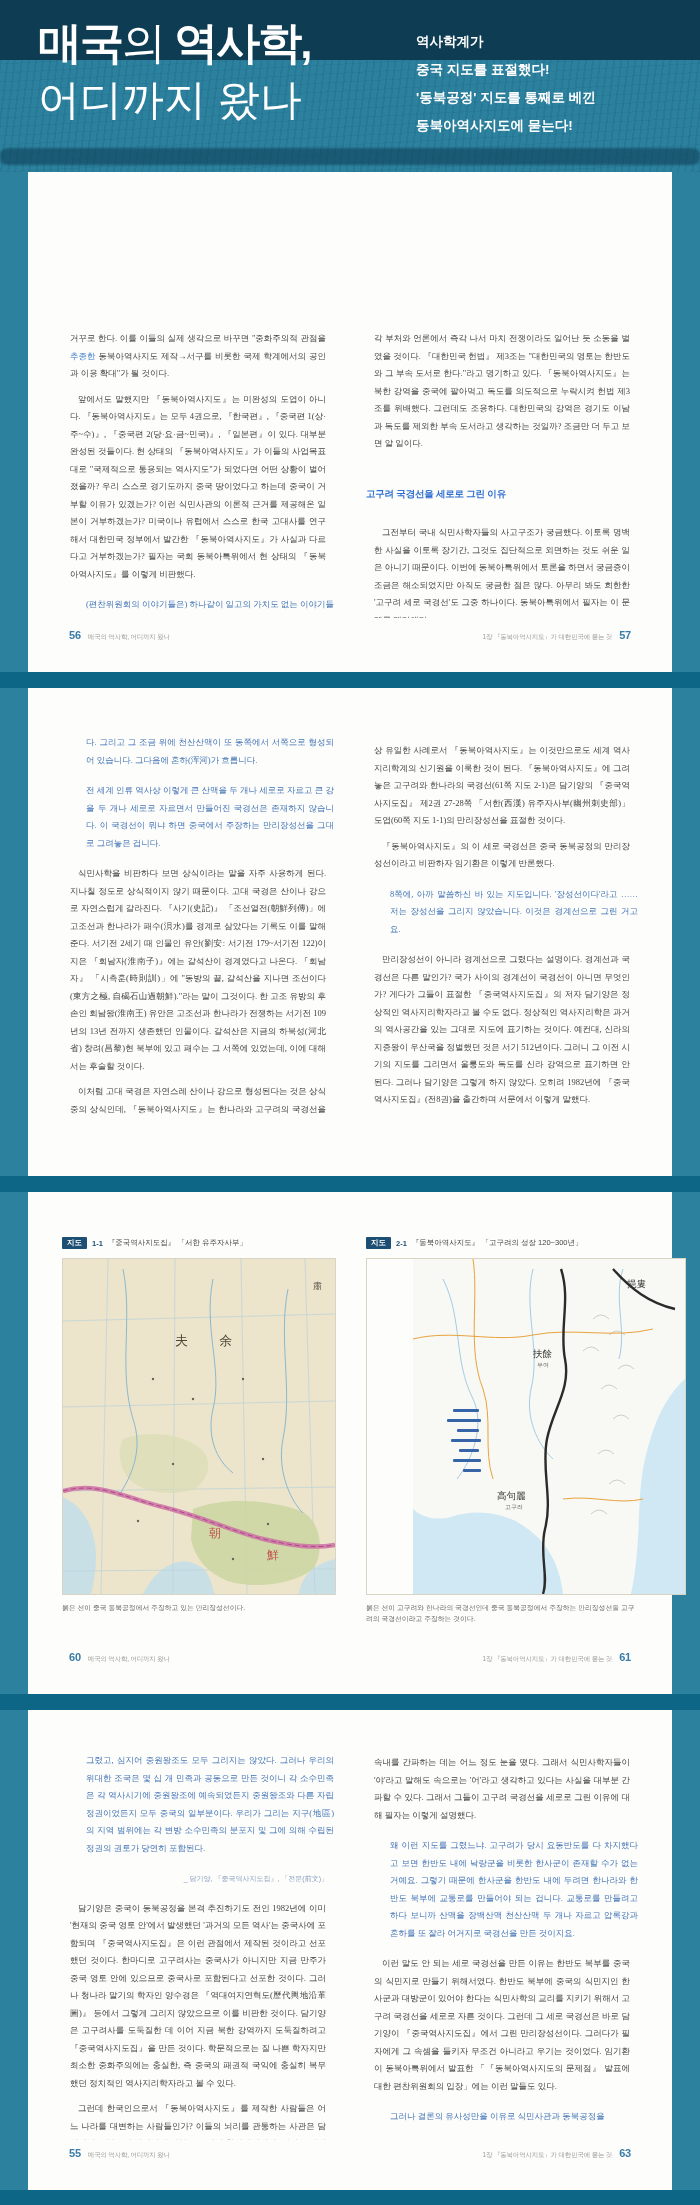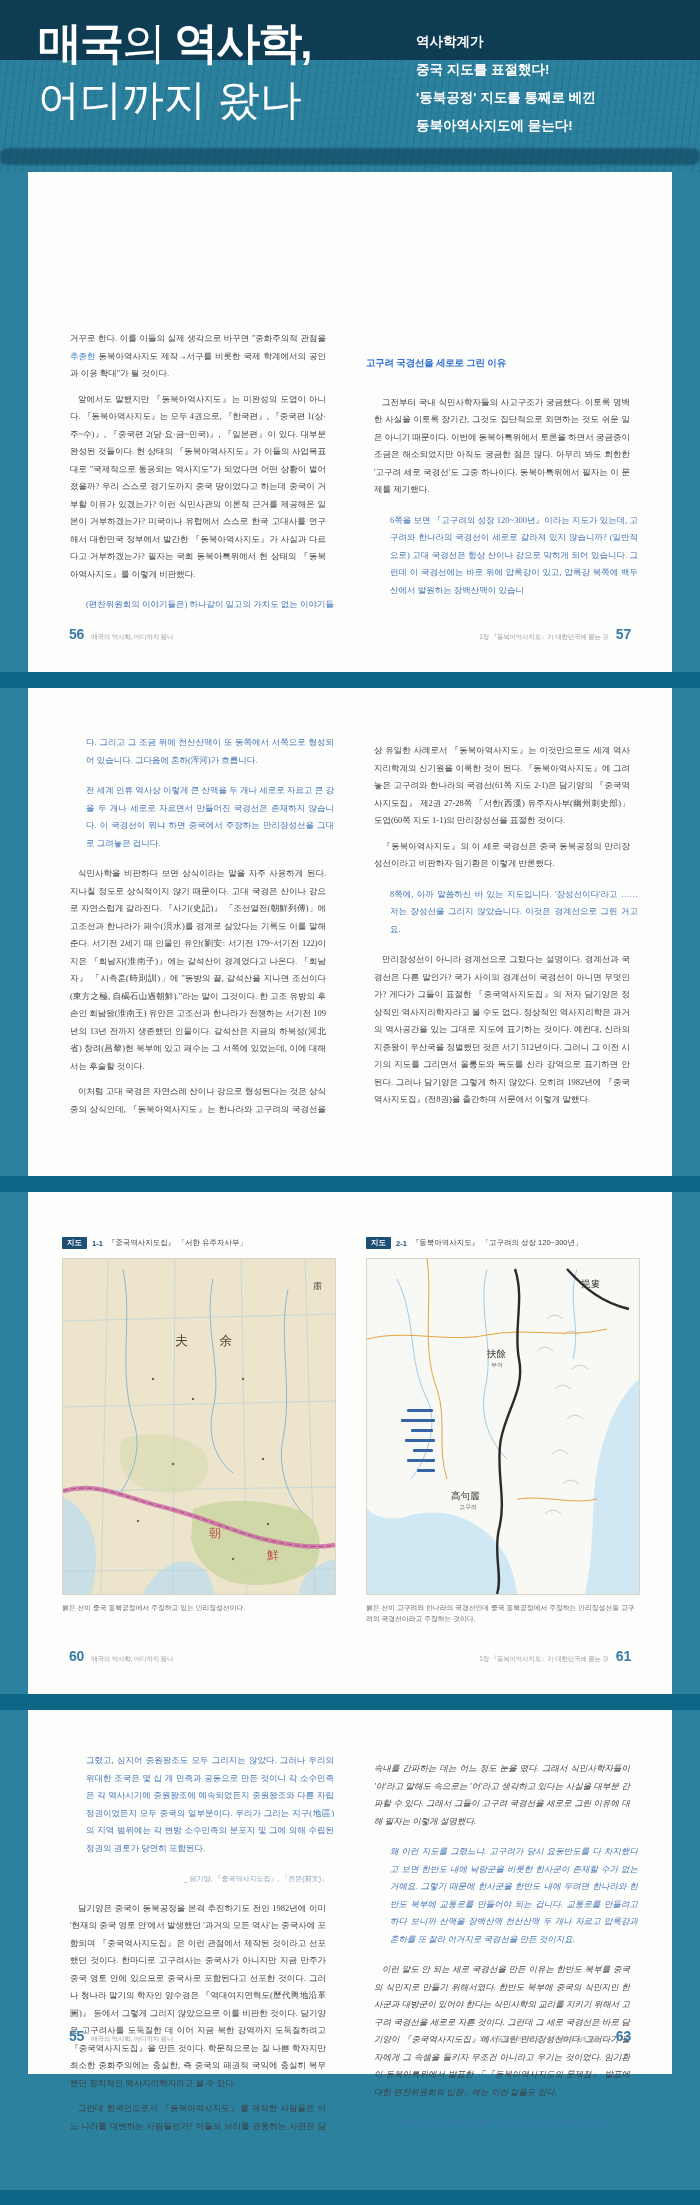--- a/index.html
+++ b/index.html
@@ -32,21 +32,21 @@
   p.quote + p.quote{margin-top:2px;}
   p.attrib{color:#8ba0bd;font-size:7px;text-align:right;margin:2px 6px 12px 0;
            font-family:"Liberation Sans","DejaVu Sans",sans-serif;}
   h3.bluehead{color:#2f6fd0;font-family:"Liberation Sans","DejaVu Sans",sans-serif;
            font-size:9.5px;font-weight:700;margin:32px 0 22px 0;letter-spacing:-.2px;}
   .hl{color:#3a7bc8;}
   
   .pfoot{position:absolute;bottom:30px;font-family:"Liberation Sans","DejaVu Sans",sans-serif;
          font-size:6.5px;color:#9a9a9a;letter-spacing:-.2px;}
   .pfoot.fl{left:34px;} .pfoot.fr{right:34px;text-align:right;}
-  .pnum{color:#3a7ca8;font-size:14px;font-weight:700;margin:4px 7px;}
+  .pnum{color:#3a7ca8;font-size:11px;font-weight:700;margin:4px 7px;}
   
   .mapcap{position:absolute;top:44px;height:14px;font-size:7.5px;color:#444;
           font-family:"Liberation Sans","DejaVu Sans",sans-serif;display:flex;align-items:center;gap:5px;}
   .mapcap .chip{background:#1d4e73;color:#fff;font-weight:700;padding:1px 5px;border-radius:1px;}
   .mapcap .capnum{color:#1d4e73;font-weight:700;}
   .mapbox{position:absolute;top:66px;width:272px;height:335px;border:1px solid #d8d4c6;}
   .mapnote{position:absolute;top:410px;width:272px;font-size:6.8px;line-height:11px;color:#666;
           font-family:"Liberation Sans","DejaVu Sans",sans-serif;text-align:left;}
 </style>
 </head>
@@ -71,20 +71,21 @@
   </div>
 
   <section class="spread" style="top:172px;height:500px;">
     <div class="col lft" style="top:150px;height:296px;">
       <p class="body"><span>거꾸로 한다. 이를 이들의 실제 생각으로 바꾸면 "중화주의적 관점을 </span><span class="hl">추종한</span><span> 동북아역사지도 제작→서구를 비롯한 국제 학계에서의 공인과 이용 확대"가 될 것이다.</span></p>
       <p class="body ind">앞에서도 말했지만 『동북아역사지도』는 미완성의 도엽이 아니다. 『동북아역사지도』는 모두 4권으로, 『한국편』, 『중국편 1(상·주~수)』, 『중국편 2(당·요·금~민국)』, 『일본편』이 있다. 대부분 완성된 것들이다. 현 상태의 『동북아역사지도』가 이들의 사업목표대로 "국제적으로 통용되는 역사지도"가 되었다면 어떤 상황이 벌어졌을까? 우리 스스로 경기도까지 중국 땅이었다고 하는데 중국이 거부할 이유가 있겠는가? 이런 식민사관의 이론적 근거를 제공해온 일본이 거부하겠는가? 미국이나 유럽에서 스스로 한국 고대사를 연구해서 대한민국 정부에서 발간한 『동북아역사지도』가 사실과 다르다고 거부하겠는가? 필자는 국회 동북아특위에서 현 상태의 『동북아역사지도』를 이렇게 비판했다.</p>
       <p class="quote">(편찬위원회의 이야기들은) 하나같이 일고의 가치도 없는 이야기들이고, 이것은 중국 동북공정에서 돈을 받았거나 일본에서 돈을 받아 제작했다면 맞지만 대한민국 입장에서는 도저히 나올 수 없는 지도라는 이야기입니다.</p>
 
     </div>
     <div class="col rgt" style="top:150px;height:296px;">
+      <p class="body">각 부처와 언론에서 즉각 나서 마치 전쟁이라도 일어난 듯 소동을 벌였을 것이다. 『대한민국 헌법』 제3조는 "대한민국의 영토는 한반도와 그 부속 도서로 한다."라고 명기하고 있다. 『동북아역사지도』는 북한 강역을 중국에 팔아먹고 독도를 의도적으로 누락시켜 헌법 제3조를 위배했다. 그런데도 조용하다. 대한민국의 강역은 경기도 이남과 독도를 제외한 부속 도서라고 생각하는 것일까? 조금만 더 두고 보면 알 일이다.</p>
       <h3 class="bluehead">고구려 국경선을 세로로 그린 이유</h3>
       <p class="body ind">그전부터 국내 식민사학자들의 사고구조가 궁금했다. 이토록 명백한 사실을 이토록 장기간, 그것도 집단적으로 외면하는 것도 쉬운 일은 아니기 때문이다. 이번에 동북아특위에서 토론을 하면서 궁금증이 조금은 해소되었지만 아직도 궁금한 점은 많다. 아무리 봐도 희한한 '고구려 세로 국경선'도 그중 하나이다. 동북아특위에서 필자는 이 문제를 제기했다.</p>
       <p class="quote">6쪽을 보면 『고구려의 성장 120~300년』이라는 지도가 있는데, 고구려와 한나라의 국경선이 세로로 갈라져 있지 않습니까? (일반적으로) 고대 국경선은 항상 산이나 강으로 막히게 되어 있습니다. 그런데 이 국경선에는 바로 위에 압록강이 있고, 압록강 북쪽에 백두산에서 발원하는 장백산맥이 있습니</p>
     </div>
     <div class="pfoot fl"><span class="pnum">56</span><span>매국의 역사학, 어디까지 왔나</span></div>
     <div class="pfoot fr"><span>1장 『동북아역사지도』가 대한민국에 묻는 것</span><span class="pnum">57</span></div>
   </section>
   <div class="gapbar" style="top:672px;height:16px;"></div>
 
   <section class="spread" style="top:688px;height:628px;">
@@ -161,21 +162,21 @@
         <text x="250" y="30" font-size="9" fill="#5a5244" font-family="'Liberation Serif',serif">肅</text>
       </svg>
     </div>
     <div class="mapnote" style="left:34px;">붉은 선이 중국 동북공정에서 주장하고 있는 만리장성선이다.</div>
 
     <div class="mapcap" style="left:338px;">
       <span class="chip">지도</span>
       <span class="capnum">2-1</span>
       <span>『동북아역사지도』 「고구려의 성장 120~300년」</span>
     </div>
-    <div class="mapbox" style="left:338px;">
+    <div class="mapbox" style="left:338px;padding-left:46px;">
       <svg width="272" height="335" viewBox="0 0 272 335">
         <rect x="0" y="0" width="272" height="335" fill="#cfe8f3"></rect>
 
         <path d="M0,0 L272,0 L272,120 C250,140 238,170 230,210 C224,245 228,290 218,335 L150,335 C146,300 130,280 112,268 C90,252 60,250 38,258 C22,262 8,258 0,250 Z" fill="#f8f8f4"></path>
 
         <g stroke="#c9c9c2" stroke-width="1" fill="none" opacity="0.9">
           <path d="M180,60 q8,-8 16,0"></path>
             <path d="M196,76 q8,-8 16,0"></path>
             <path d="M170,92 q8,-8 16,0"></path>
           <path d="M205,110 q8,-8 16,0"></path>
@@ -218,28 +219,28 @@
         <text x="92" y="250" font-size="6" fill="#777" font-family="'Liberation Sans',sans-serif">고구려</text>
       </svg>
     </div>
     <div class="mapnote" style="left:338px;">붉은 선이 고구려와 한나라의 국경선인데 중국 동북공정에서 주장하는 만리장성선을 고구려의 국경선이라고 주장하는 것이다.</div>
 
     <div class="pfoot fl"><span class="pnum">60</span><span>매국의 역사학, 어디까지 왔나</span></div>
     <div class="pfoot fr"><span>1장 『동북아역사지도』가 대한민국에 묻는 것</span><span class="pnum">61</span></div>
   </section>
   <div class="gapbar" style="top:1694px;height:16px;"></div>
 
-  <section class="spread" style="top:1710px;height:364px;">
+  <section class="spread" style="top:1710px;height:480px;">
     <div class="col lft" style="top:42px;height:388px;">
       <p class="quote" style="margin-top:0;">그렸고, 심지어 중원왕조도 모두 그리지는 않았다. 그러나 우리의 위대한 조국은 몇 십 개 민족과 공동으로 만든 것이니 각 소수민족은 각 역사시기에 중원왕조에 예속되었든지 중원왕조와 다른 자립정권이었든지 모두 중국의 일부분이다. 우리가 그리는 지구(地區)의 지역 범위에는 각 변방 소수민족의 분포지 및 그에 의해 수립된 정권의 권토가 당연히 포함된다.</p>
       <p class="attrib">_ 담기양, 『중국역사지도집』, 「전문(前文)」</p>
       <p class="body ind">담기양은 중국이 동북공정을 본격 추진하기도 전인 1982년에 이미 '현재의 중국 영토 안'에서 발생했던 '과거의 모든 역사'는 중국사에 포함되며 『중국역사지도집』은 이런 관점에서 제작된 것이라고 선포했던 것이다. 한마디로 고구려사는 중국사가 아니지만 지금 만주가 중국 영토 안에 있으므로 중국사로 포함된다고 선포한 것이다. 그러나 청나라 말기의 학자인 양수경은 『역대여지연혁도(歷代輿地沿革圖)』 등에서 그렇게 그리지 않았으므로 이를 비판한 것이다. 담기양은 고구려사를 도둑질한 데 이어 지금 북한 강역까지 도둑질하려고 『중국역사지도집』을 만든 것이다. 학문적으로는 질 나쁜 학자지만 최소한 중화주의에는 충실한, 즉 중국의 패권적 국익에 충실히 복무했던 정치적인 역사지리학자라고 볼 수 있다.</p>
       <p class="body ind">그런데 한국인으로서 『동북아역사지도』를 제작한 사람들은 어느 나라를 대변하는 사람들인가? 이들의 뇌리를 관통하는 사관은 담기양의 동북공정 사관이자 일본 극우파의 침략사관이다. 필자는 식민사학과 이십여 년 가까이 맞서 싸우는 와중에 식민사학자들의</p>
     </div>
-    <div class="col rgt" style="top:42px;height:388px;font-style:italic;">
+    <div class="col rgt" style="top:36px;height:388px;">
       <p class="body">속내를 간파하는 데는 어느 정도 눈을 떴다. 그래서 식민사학자들이 '야'라고 말해도 속으로는 '어'라고 생각하고 있다는 사실을 대부분 간파할 수 있다. 그래서 그들이 고구려 국경선을 세로로 그린 이유에 대해 필자는 이렇게 설명했다.</p>
       <p class="quote">왜 이런 지도를 그렸느냐. 고구려가 당시 요동반도를 다 차지했다고 보면 한반도 내에 낙랑군을 비롯한 한사군이 존재할 수가 없는 거예요. 그렇기 때문에 한사군을 한반도 내에 두려면 한나라와 한반도 북부에 교통로를 만들어야 되는 겁니다. 교통로를 만들려고 하다 보니까 산맥을 장백산맥 천산산맥 두 개나 자르고 압록강과 혼하를 또 잘라 어거지로 국경선을 만든 것이지요.</p>
       <p class="body ind">이런 말도 안 되는 세로 국경선을 만든 이유는 한반도 북부를 중국의 식민지로 만들기 위해서였다. 한반도 북부에 중국의 식민지인 한사군과 대방군이 있어야 한다는 식민사학의 교리를 지키기 위해서 고구려 국경선을 세로로 자른 것이다. 그런데 그 세로 국경선은 바로 담기양이 『중국역사지도집』에서 그린 만리장성선이다. 그러다가 필자에게 그 속셈을 들키자 무조건 아니라고 우기는 것이었다. 임기환이 동북아특위에서 발표한 「『동북아역사지도의 문제점』 발표에 대한 편찬위원회의 입장」에는 이런 말들도 있다.</p>
       <p class="quote">그러나 결론의 유사성만을 이유로 식민사관과 동북공정을</p>
     </div>
     <div class="pfoot fl"><span class="pnum">55</span><span>매국의 역사학, 어디까지 왔나</span></div>
     <div class="pfoot fr"><span>1장 『동북아역사지도』가 대한민국에 묻는 것</span><span class="pnum">63</span></div>
   </section>
   <div class="gapbar" style="top:2190px;height:15px;"></div>
 

